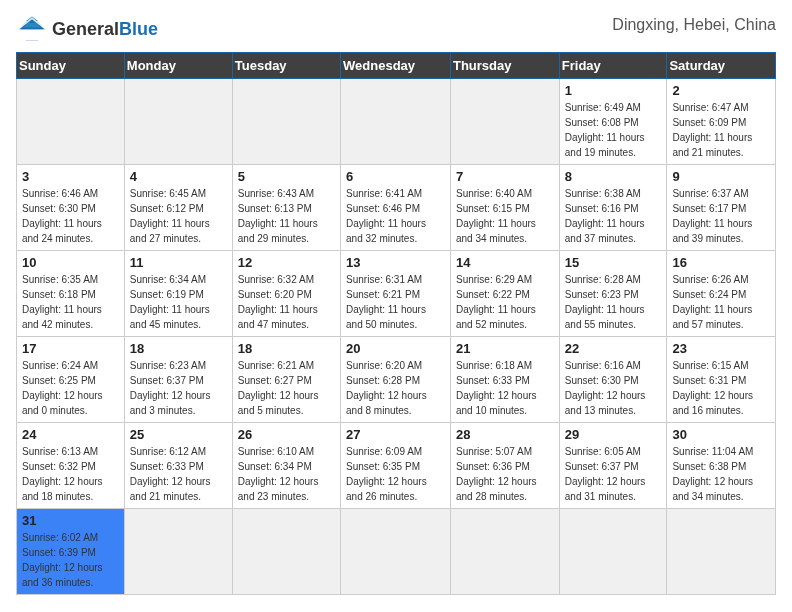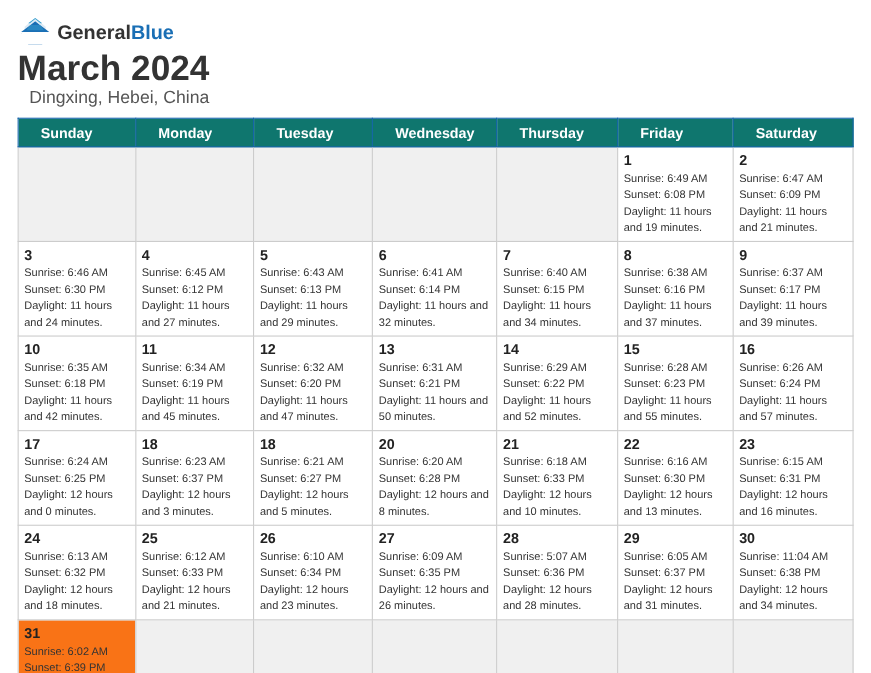--- a/index.html
+++ b/index.html
@@ -8,21 +8,20 @@
       background: #fff;
       width: 792px;
       min-height: 612px;
       padding: 16px;
     }
     .header {
       display: flex;
       justify-content: space-between;
       align-items: flex-start;
       margin-bottom: 8px;
-      flex-direction: column;
     }
     .logo {
       display: flex;
       align-items: center;
       gap: 4px;
     }
     .logo-text {
       font-size: 18px;
       font-weight: bold;
       color: #333;
@@ -46,25 +45,25 @@
     .location {
       font-size: 16px;
       color: #555;
     }
     .calendar {
       width: 100%;
       border-collapse: collapse;
       border: 1px solid #bbb;
     }
     .calendar th {
-      background: #0f766e;
+      background: #404040;
       color: #fff;
       font-size: 13px;
       font-weight: bold;
-      padding: 5px 20px;
+      padding: 5px 2px;
       text-align: left;
       border: 1px solid #1565a8;
     }
     .calendar td {
       vertical-align: top;
       border: 1px solid #ccc;
       padding: 4px 5px;
       font-size: 10px;
       color: #333;
       width: 113px;
@@ -83,21 +82,21 @@
     }
     .sun-info {
       font-size: 10px;
       color: #333;
       line-height: 1.5;
     }
     .last-row td {
       background: #f0f0f0;
     }
     .last-row td.has-content {
-      background: #f97316;
+      background: #3b82f6;
     }
   </style>
 </head>
 <body>
 
 <div class="header">
   <div class="logo">
     <svg class="logo-icon" viewBox="0 0 40 34">
       <rect x="0" y="0" width="40" height="34" rx="3" fill="#fff"></rect>
       <polygon points="20,4 36,18 28,18 28,30 12,30 12,18 4,18" fill="#1a6fb5"></polygon>
@@ -106,21 +105,20 @@
       <path d="M14 6 L20 1 L26 6 L28 6 L20 0 L12 6 Z" fill="#38a0d0"></path>
       <rect x="4" y="16" width="32" height="14" rx="2" fill="#fff"></rect>
       <path d="M4 16 L20 4 L36 16" fill="#1a6fb5"></path>
       <path d="M14 8 L26 8 L30 14 L10 14 Z" fill="#38a0d0" opacity="0.5"></path>
     </svg>
     <div class="logo-text">
       <div>General<span>Blue</span></div>
     </div>
   </div>
   <div class="title-block">
-    <div class="month-title">March 2024</div>
     <div class="location">Dingxing, Hebei, China</div>
   </div>
 </div>
 
 <table class="calendar">
   <thead>
     <tr>
     <th>Sunday</th>
         <th>Monday</th>
         <th>Tuesday</th>
@@ -165,21 +163,21 @@
         </td>
         <td>
           <span class="day-number">5</span>
           <div class="sun-info">Sunrise: 6:43 AM
 Sunset: 6:13 PM
 Daylight: 11 hours and 29 minutes.</div>
         </td>
         <td>
           <span class="day-number">6</span>
           <div class="sun-info">Sunrise: 6:41 AM
-Sunset: 6:14 PM
+Sunset: 6:46 PM
 Daylight: 11 hours and 32 minutes.</div>
         </td>
         <td>
           <span class="day-number">7</span>
           <div class="sun-info">Sunrise: 6:40 AM
 Sunset: 6:15 PM
 Daylight: 11 hours and 34 minutes.</div>
         </td>
         <td>
           <span class="day-number">8</span>

